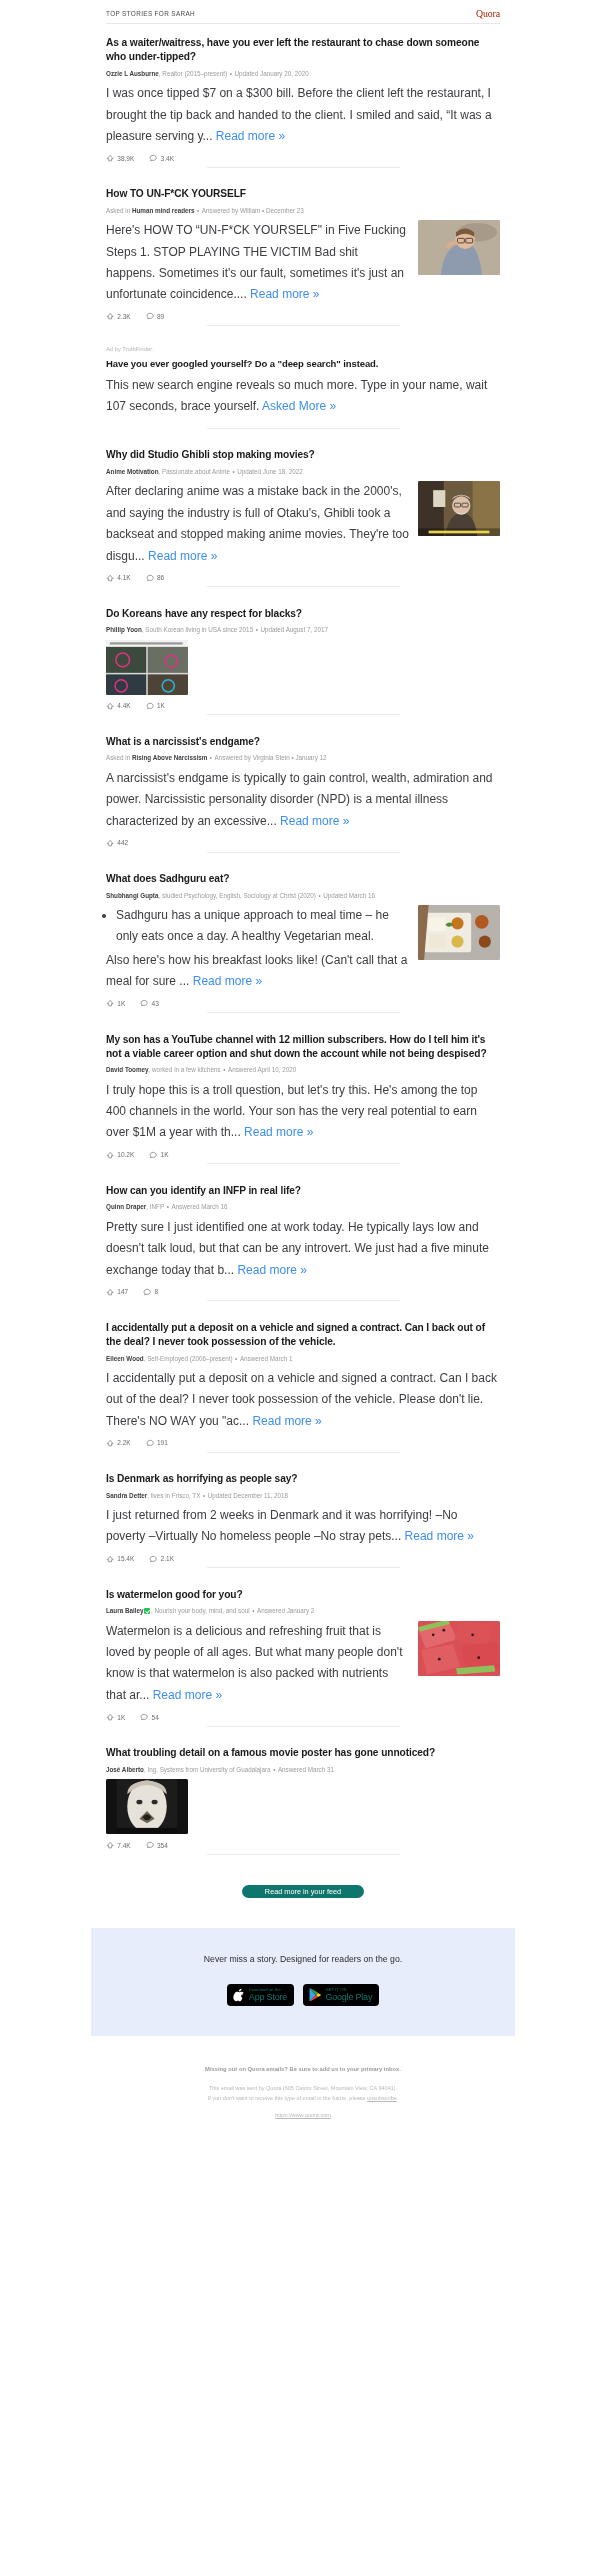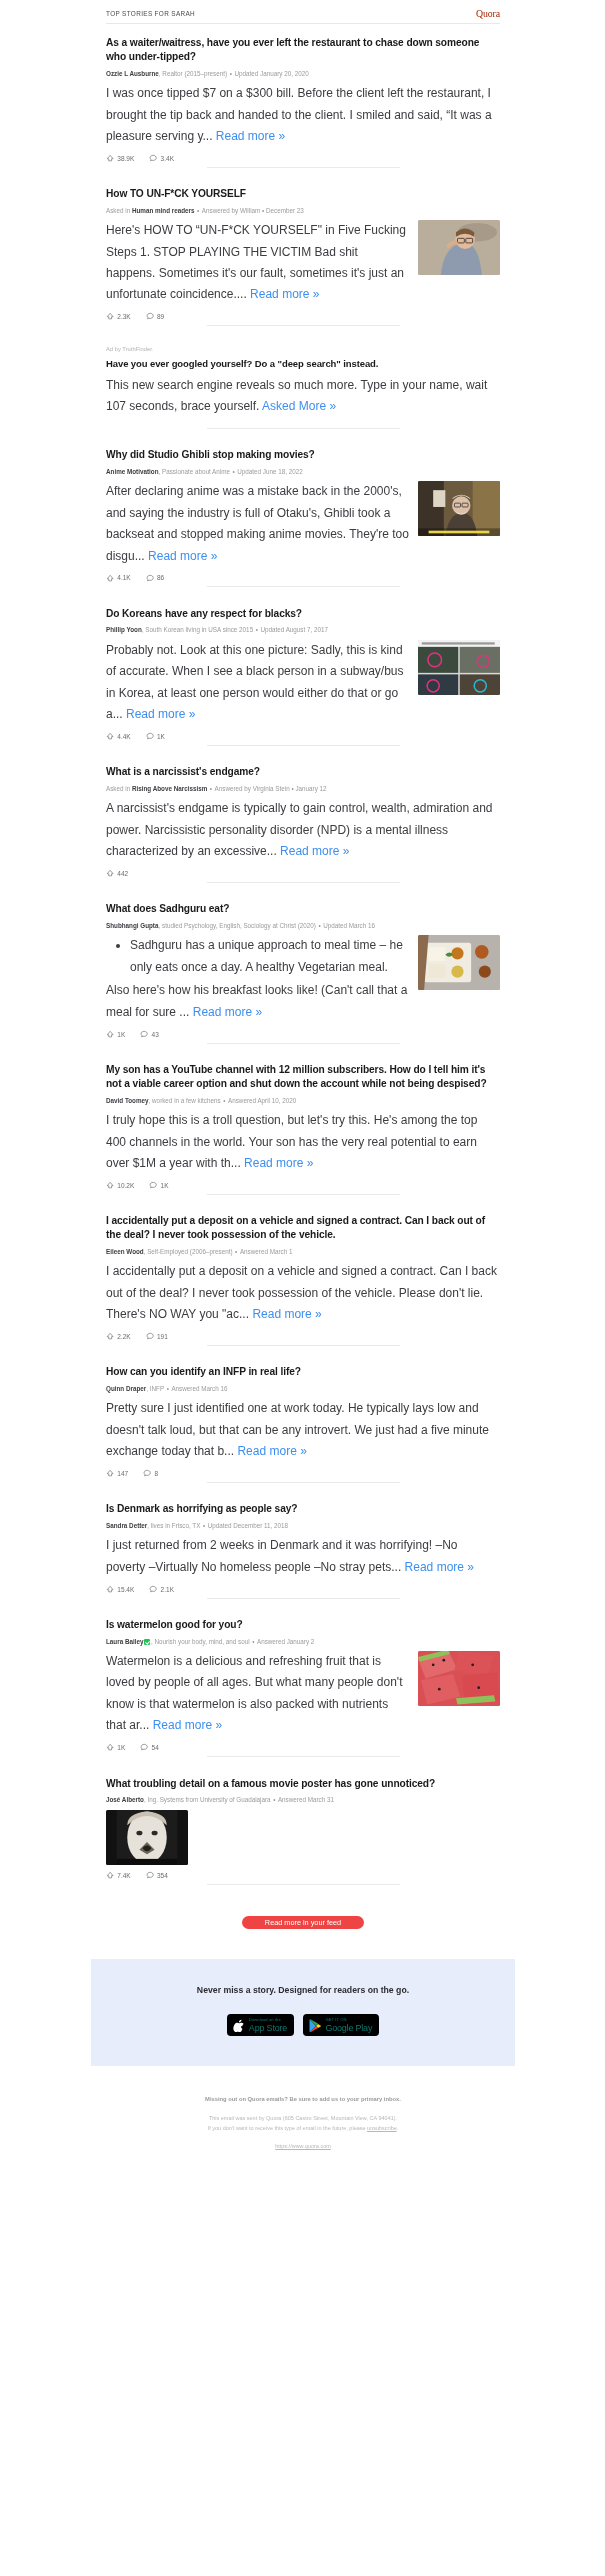--- a/index.html
+++ b/index.html
@@ -47,21 +47,21 @@
   .verified::after {
     content: ""; position: absolute; left: 1.8px; top: 1px;
     width: 1.7px; height: 3.3px; border: solid #fff;
     border-width: 0 1px 1px 0; transform: rotate(42deg);
   }
 
   .story-body { display: flex; gap: 7.6px; align-items: flex-start; }
   .story-text {
     flex: 1 1 auto; font-size: 12px; line-height: 1.78; color: #3c3c41;
   }
-  .story-text ul { margin: 0 0 0 24px; }
+  .story-text ul { margin: 0 0 0 10px; }
   .story-text li { margin-bottom: 2.3px; }
   .readmore { color: #3d8ef0; text-decoration: none; }
   .thumb {
     flex: 0 0 auto; width: 82px; height: 55px; border-radius: 1.5px;
     overflow: hidden; background: #ddd;
   }
   .thumb svg { display: block; width: 100%; height: 100%; }
 
   
   .stats { display: flex; gap: 15px; align-items: center; margin-top: 6.8px; }
@@ -73,31 +73,31 @@
   
   .ad-label { font-size: 5.8px; color: #b3b3b7; margin-bottom: 5.3px; }
   .ad-title {
     font-size: 9.5px; font-weight: 700; line-height: 1.4; color: #1a1a1b;
     margin-bottom: 4.5px; letter-spacing: -0.1px;
   }
 
   
   .cta-wrap { text-align: center; padding: 21px 0 30px 0; }
   .cta-btn {
-    display: inline-block; background: #ef4444; color: #fff; border: none;
+    display: inline-block; background: #0f766e; color: #fff; border: none;
     font-size: 7.3px; font-family: inherit; font-weight: 400;
     padding: 2px 23px; border-radius: 13.6px; cursor: pointer;
   }
 
   
   .promo {
     width: 424px; margin: 0 auto; background: #e8edfb;
     padding: 26px 15px 30px 15px; text-align: center;
   }
-  .promo-title { font-size: 8.7px; font-weight: 700; color: #2c2c31; margin-bottom: 19.7px; }
+  .promo-title { font-size: 8.7px; font-weight: 400; color: #2c2c31; margin-bottom: 19.7px; }
   .badges { display: flex; gap: 9px; justify-content: center; }
   .badge {
     background: #000; border-radius: 3.8px; padding: 3.8px 6.8px 3.8px 6px;
     display: flex; align-items: center; gap: 4.5px; cursor: pointer;
   }
   .badge-txt { text-align: left; color: #0f766e; line-height: 1; }
   .badge-sm { font-size: 4.1px; display: block; margin-bottom: 1.5px; letter-spacing: .02em; }
   .badge-lg { font-size: 9px; display: block; font-weight: 400; letter-spacing: -0.2px; }
   .badge svg { display: block; }
 
@@ -230,21 +230,20 @@
             </span>
             <span>86</span>
           </span>
         </div>
         <div class="divider"></div>
       </div>
       <div class="story">
         <div class="story-title">Do Koreans have any respect for blacks?</div>
         <div class="byline"><b>Phillip Yoon</b><span>, South Korean living in USA since 2015</span><span class="sep"> • </span><span>Updated August 7, 2017</span></div>
         <div class="story-body">
-          <div class="story-text"><span>Probably not. Look at this one picture: Sadly, this is kind of accurate. When I see a black person in a subway/bus in Korea, at least one person would either do that or go a...</span> <a class="readmore" href="#">Read more »</a></div>
           <div class="thumb">
             <svg viewBox="0 0 108 72" preserveAspectRatio="none">
               <rect width="108" height="72" fill="#d8d8d8"></rect>
               <rect x="0" y="0" width="108" height="9" fill="#f2f2f2"></rect>
               <rect x="5" y="3" width="96" height="3" fill="#9a9a9a"></rect>
               <rect x="0" y="9" width="53" height="34" fill="#3c4a3e"></rect>
               <rect x="55" y="9" width="53" height="34" fill="#6a6f63"></rect>
               <rect x="0" y="45" width="53" height="27" fill="#2f3a42"></rect>
               <rect x="55" y="45" width="53" height="27" fill="#4d4336"></rect>
               <circle cx="22" cy="26" r="9" fill="none" stroke="#e0327e" stroke-width="2"></circle>
@@ -357,20 +356,46 @@
               <svg width="8.3" height="8.3" viewBox="0 0 14 14" fill="none" stroke="#6b6b70" stroke-width="1.1">
                 <path d="M7 2.2c3 0 5.2 1.9 5.2 4.3S10 10.8 7 10.8c-.7 0-1.4-.1-2-.3l-2.4 1 .7-1.9C2.4 8.8 1.8 7.8 1.8 6.5 1.8 4.1 4 2.2 7 2.2z"></path>
               </svg>
             </span>
             <span>1K</span>
           </span>
         </div>
         <div class="divider"></div>
       </div>
       <div class="story">
+        <div class="story-title">How can you identify an INFP in real life?</div>
+        <div class="byline"><b>Quinn Draper</b><span>, INFP</span><span class="sep"> • </span><span>Answered March 16</span></div>
+        <div class="story-body">
+          <div class="story-text"><span>Pretty sure I just identified one at work today. He typically lays low and doesn't talk loud, but that can be any introvert. We just had a five minute exchange today that b...</span> <a class="readmore" href="#">Read more »</a></div>
+        </div>
+        <div class="stats">
+          <span class="stat">
+            <span>
+              <svg width="8.3" height="8.3" viewBox="0 0 14 14" fill="none" stroke="#6b6b70" stroke-width="1.1" stroke-linejoin="round">
+                <path d="M7 2.2 12 8H9.4v3.6H4.6V8H2L7 2.2z"></path>
+              </svg>
+            </span>
+            <span>147</span>
+          </span>
+          <span class="stat">
+            <span>
+              <svg width="8.3" height="8.3" viewBox="0 0 14 14" fill="none" stroke="#6b6b70" stroke-width="1.1">
+                <path d="M7 2.2c3 0 5.2 1.9 5.2 4.3S10 10.8 7 10.8c-.7 0-1.4-.1-2-.3l-2.4 1 .7-1.9C2.4 8.8 1.8 7.8 1.8 6.5 1.8 4.1 4 2.2 7 2.2z"></path>
+              </svg>
+            </span>
+            <span>8</span>
+          </span>
+        </div>
+        <div class="divider"></div>
+      </div>
+      <div class="story">
         <div class="story-title">I accidentally put a deposit on a vehicle and signed a contract. Can I back out of the deal? I never took possession of the vehicle.</div>
         <div class="byline"><b>Eileen Wood</b><span>, Self-Employed (2006–present)</span><span class="sep"> • </span><span>Answered March 1</span></div>
         <div class="story-body">
           <div class="story-text"><span>I accidentally put a deposit on a vehicle and signed a contract. Can I back out of the deal? I never took possession of the vehicle. Please don't lie. There's NO WAY you "ac...</span> <a class="readmore" href="#">Read more »</a></div>
         </div>
         <div class="stats">
           <span class="stat">
             <span>
               <svg width="8.3" height="8.3" viewBox="0 0 14 14" fill="none" stroke="#6b6b70" stroke-width="1.1" stroke-linejoin="round">
                 <path d="M7 2.2 12 8H9.4v3.6H4.6V8H2L7 2.2z"></path>
@@ -378,46 +403,20 @@
             </span>
             <span>2.2K</span>
           </span>
           <span class="stat">
             <span>
               <svg width="8.3" height="8.3" viewBox="0 0 14 14" fill="none" stroke="#6b6b70" stroke-width="1.1">
                 <path d="M7 2.2c3 0 5.2 1.9 5.2 4.3S10 10.8 7 10.8c-.7 0-1.4-.1-2-.3l-2.4 1 .7-1.9C2.4 8.8 1.8 7.8 1.8 6.5 1.8 4.1 4 2.2 7 2.2z"></path>
               </svg>
             </span>
             <span>191</span>
-          </span>
-        </div>
-        <div class="divider"></div>
-      </div>
-      <div class="story">
-        <div class="story-title">How can you identify an INFP in real life?</div>
-        <div class="byline"><b>Quinn Draper</b><span>, INFP</span><span class="sep"> • </span><span>Answered March 16</span></div>
-        <div class="story-body">
-          <div class="story-text"><span>Pretty sure I just identified one at work today. He typically lays low and doesn't talk loud, but that can be any introvert. We just had a five minute exchange today that b...</span> <a class="readmore" href="#">Read more »</a></div>
-        </div>
-        <div class="stats">
-          <span class="stat">
-            <span>
-              <svg width="8.3" height="8.3" viewBox="0 0 14 14" fill="none" stroke="#6b6b70" stroke-width="1.1" stroke-linejoin="round">
-                <path d="M7 2.2 12 8H9.4v3.6H4.6V8H2L7 2.2z"></path>
-              </svg>
-            </span>
-            <span>147</span>
-          </span>
-          <span class="stat">
-            <span>
-              <svg width="8.3" height="8.3" viewBox="0 0 14 14" fill="none" stroke="#6b6b70" stroke-width="1.1">
-                <path d="M7 2.2c3 0 5.2 1.9 5.2 4.3S10 10.8 7 10.8c-.7 0-1.4-.1-2-.3l-2.4 1 .7-1.9C2.4 8.8 1.8 7.8 1.8 6.5 1.8 4.1 4 2.2 7 2.2z"></path>
-              </svg>
-            </span>
-            <span>8</span>
           </span>
         </div>
         <div class="divider"></div>
       </div>
       <div class="story">
         <div class="story-title">Is Denmark as horrifying as people say?</div>
         <div class="byline"><b>Sandra Detter</b><span>, lives in Frisco, TX</span><span class="sep"> • </span><span>Updated December 11, 2018</span></div>
         <div class="story-body">
           <div class="story-text"><span>I just returned from 2 weeks in Denmark and it was horrifying! –No poverty –Virtually No homeless people –No stray pets...</span> <a class="readmore" href="#">Read more »</a></div>
         </div>

